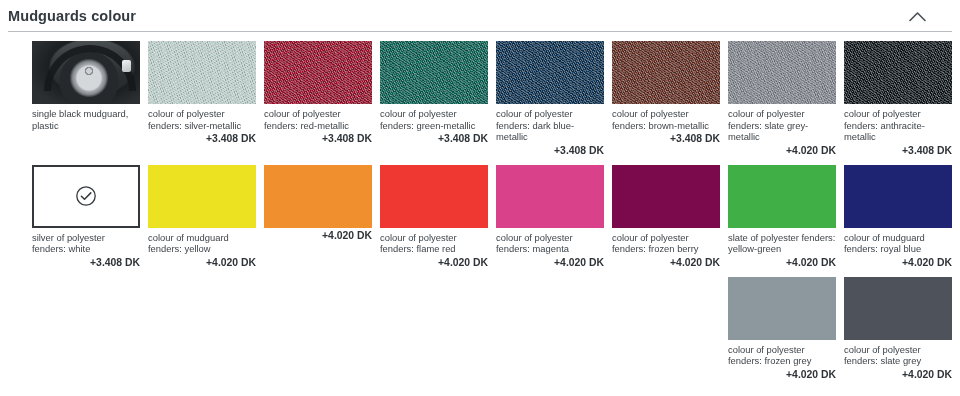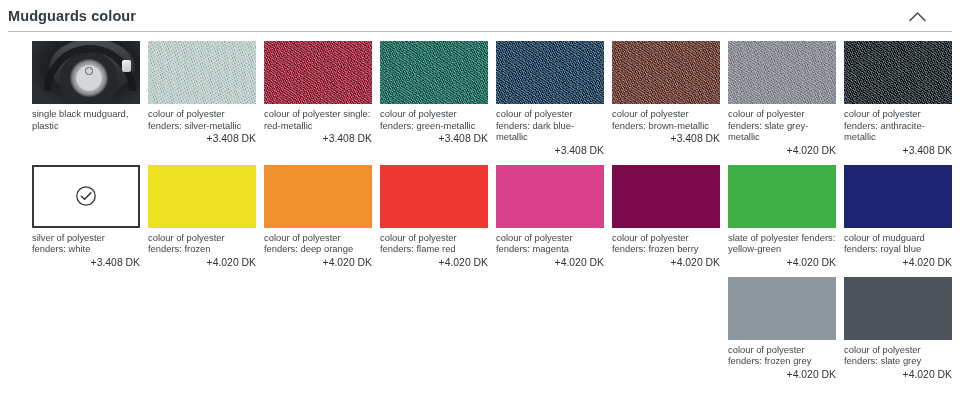--- a/index.html
+++ b/index.html
@@ -125,21 +125,21 @@
   
   .tile-label {
     font-size: 9.4px;
     line-height: 11.5px;
     color: #3f454a;
     margin-top: 4px;
     word-break: break-word;
   }
   .tile-price {
     font-size: 10.4px;
-    font-weight: normal;
+    font-weight: bold;
     color: #2e3338;
     text-align: right;
     margin-top: 2px;
     white-space: nowrap;
   }
 </style>
 </head>
 <body>
 
 <div class="panel">
@@ -163,21 +163,21 @@
         <div class="tile-label">single black mudguard, plastic</div>
         <div class="tile-price"></div>
       </div>
       <div class="option-tile">
         <div class="swatch metallic" style="background: rgb(185, 204, 200);"></div>
         <div class="tile-label">colour of polyester fenders: silver-metallic</div>
         <div class="tile-price">+3.408 DK</div>
       </div>
       <div class="option-tile">
         <div class="swatch metallic" style="background: rgb(143, 16, 40);"></div>
-        <div class="tile-label">colour of polyester single: red-metallic</div>
+        <div class="tile-label">colour of polyester fenders: red-metallic</div>
         <div class="tile-price">+3.408 DK</div>
       </div>
       <div class="option-tile">
         <div class="swatch metallic" style="background: rgb(7, 89, 76);"></div>
         <div class="tile-label">colour of polyester fenders: green-metallic</div>
         <div class="tile-price">+3.408 DK</div>
       </div>
       <div class="option-tile">
         <div class="swatch metallic" style="background: rgb(11, 45, 76);"></div>
         <div class="tile-label">colour of polyester fenders: dark blue-metallic</div>
@@ -205,26 +205,25 @@
               <circle cx="11" cy="11" r="9.2" stroke="#34383d" stroke-width="1.3"></circle>
               <path d="M6.4 11.2l3.1 3.1 6.3-6.4" stroke="#34383d" stroke-width="1.5" stroke-linecap="round" stroke-linejoin="round"></path>
             </svg>
           </div>
         </div>
         <div class="tile-label">silver of polyester fenders: white</div>
         <div class="tile-price">+3.408 DK</div>
       </div>
       <div class="option-tile">
         <div class="swatch" style="background: rgb(237, 226, 34);"></div>
-        <div class="tile-label">colour of polyester fenders: frozen</div>
+        <div class="tile-label">colour of mudguard fenders: yellow</div>
         <div class="tile-price">+4.020 DK</div>
       </div>
       <div class="option-tile">
         <div class="swatch" style="background: rgb(240, 143, 46);"></div>
-        <div class="tile-label">colour of polyester fenders: deep orange</div>
         <div class="tile-price">+4.020 DK</div>
       </div>
       <div class="option-tile">
         <div class="swatch" style="background: rgb(238, 56, 49);"></div>
         <div class="tile-label">colour of polyester fenders: flame red</div>
         <div class="tile-price">+4.020 DK</div>
       </div>
       <div class="option-tile">
         <div class="swatch" style="background: rgb(217, 65, 138);"></div>
         <div class="tile-label">colour of polyester fenders: magenta</div>

